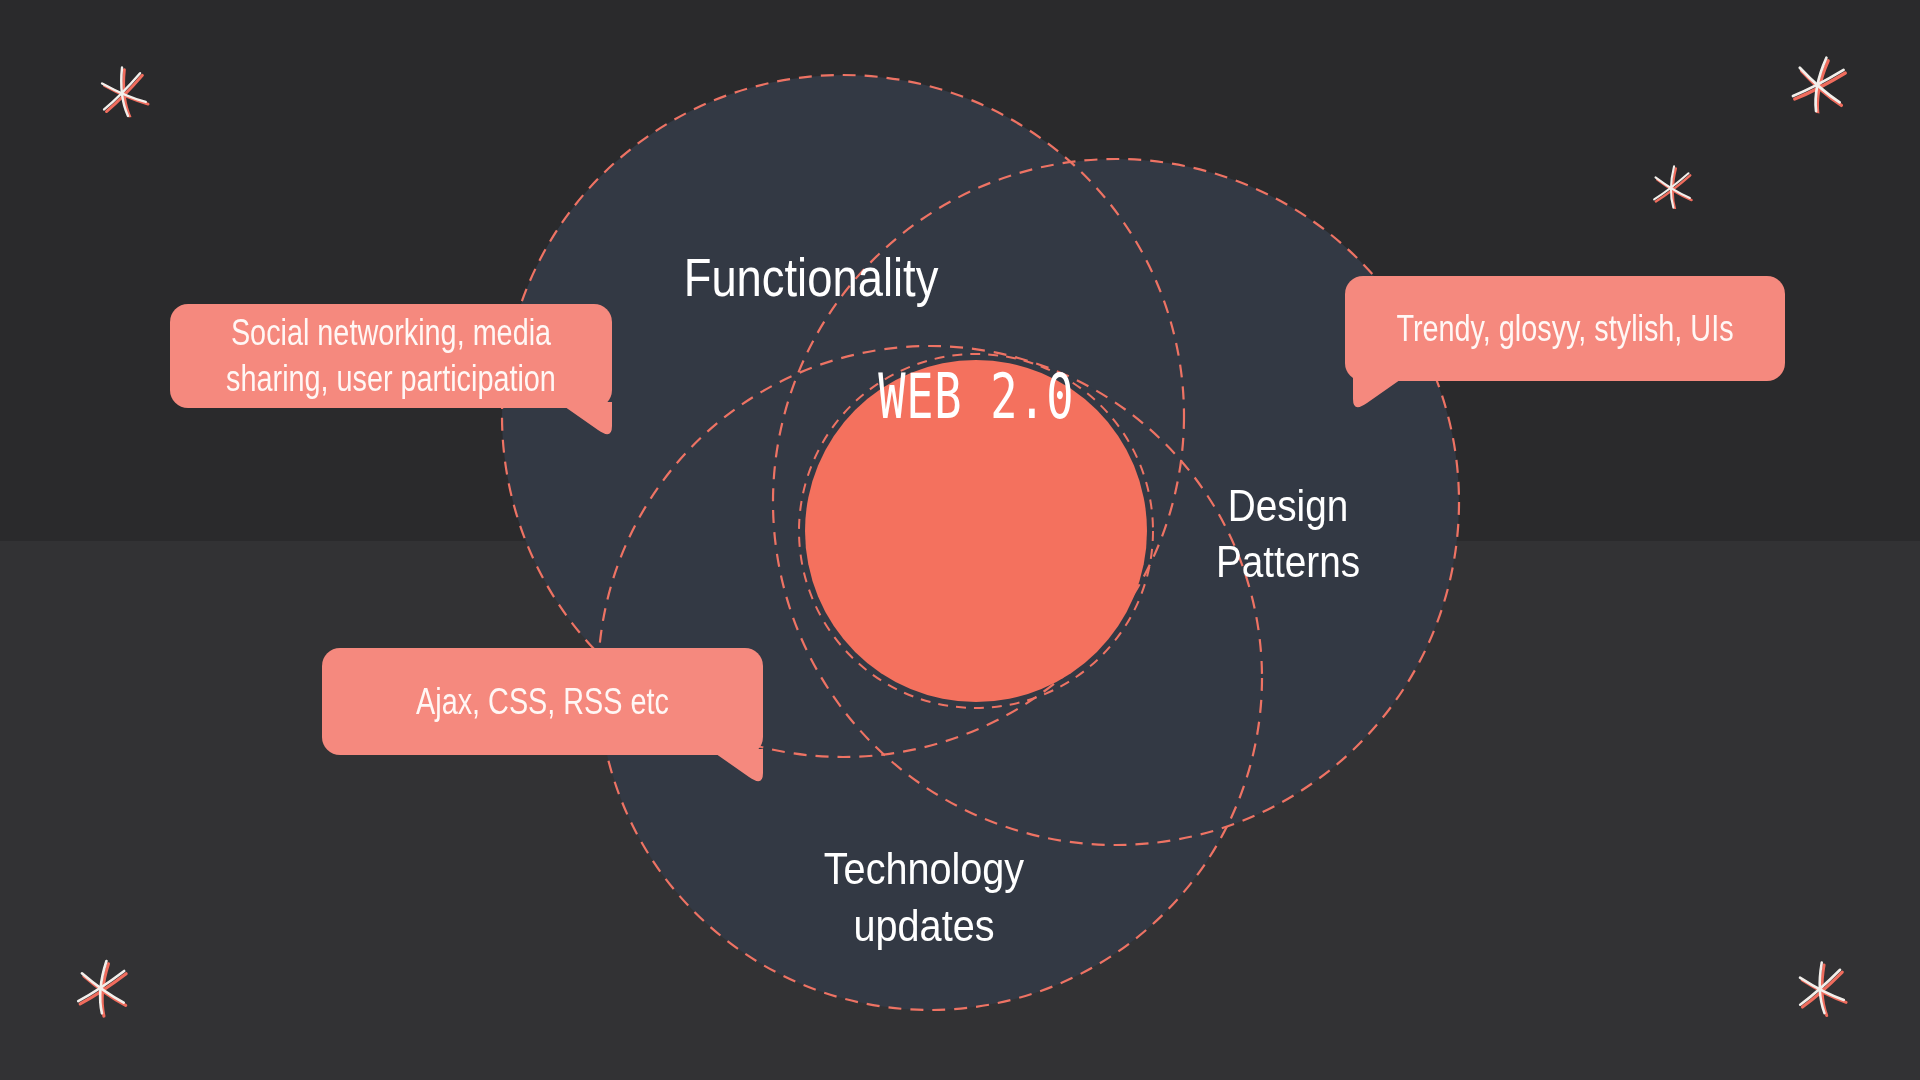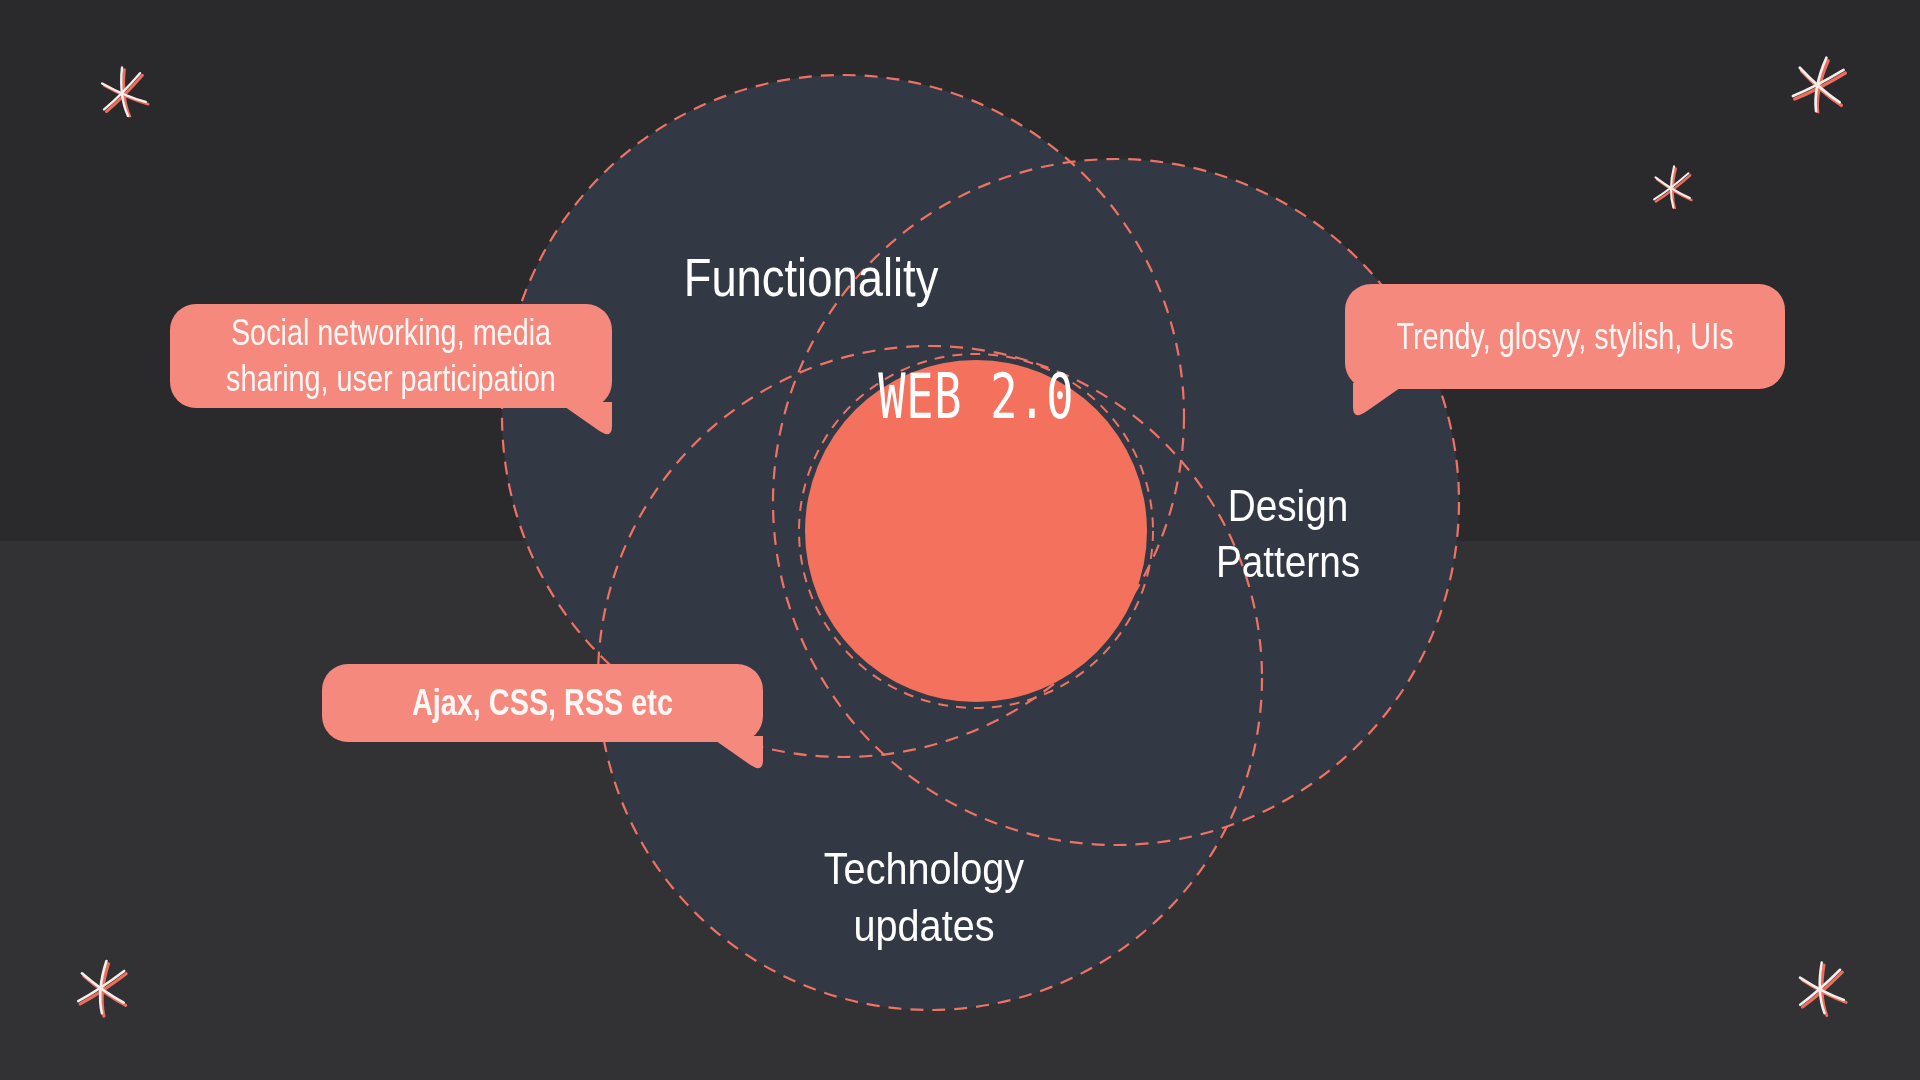--- a/index.html
+++ b/index.html
@@ -35,27 +35,27 @@
   .center-title{font-family:"DejaVu Sans Mono",monospace;font-weight:400;font-size:63px;
     color:var(--text-light);letter-spacing:1px;transform:scaleX(0.72);white-space:nowrap;}
 
   
   .label{position:absolute;color:var(--text-light);font-weight:400;white-space:nowrap;text-align:center;}
   .label.functionality-label{left:811px;top:246px;font-size:54px;transform:translateX(-50%) scaleX(0.84);}
   .label.design-label{left:1288px;top:478px;font-size:44px;line-height:56px;transform:translateX(-50%) scaleX(0.88);}
   .label.technology-label{left:924px;top:840px;font-size:45px;line-height:57px;transform:translateX(-50%) scaleX(0.88);}
 
   
-  .bubble{position:absolute;background:var(--bubble-fill);border-radius:26px;
+  .bubble{position:absolute;background:var(--bubble-fill);border-radius:18px;
     display:flex;align-items:center;justify-content:center;color:#fff7f5;}
   .bubble-text{font-size:36px;line-height:46px;text-align:center;transform:scaleX(0.8);
     transform-origin:50% 50%;width:540px;}
   .bubble.social{left:170px;top:304px;width:442px;height:104px;}
-  .bubble.trendy{left:1345px;top:284px;width:440px;height:105px;}
-  .bubble.ajax{left:322px;top:664px;width:441px;height:78px;font-weight:bold;}
+  .bubble.trendy{left:1345px;top:276px;width:440px;height:105px;}
+  .bubble.ajax{left:322px;top:648px;width:441px;height:107px;}
   .tail{position:absolute;width:54px;height:38px;}
   .tail.right{right:0;bottom:-32px;}
   .tail.left{left:8px;bottom:-32px;}
 
   
   .ast{position:absolute;pointer-events:none;}
   .ast-tl{left:97px;top:66px;width:52px;height:52px;transform:rotate(-8deg);}
   .ast-tr{left:1790px;top:55px;width:58px;height:58px;transform:rotate(10deg);}
   .ast-rm{left:1650px;top:165px;width:44px;height:44px;}
   .ast-bl{left:74px;top:955px;width:56px;height:64px;transform:rotate(4deg);}

